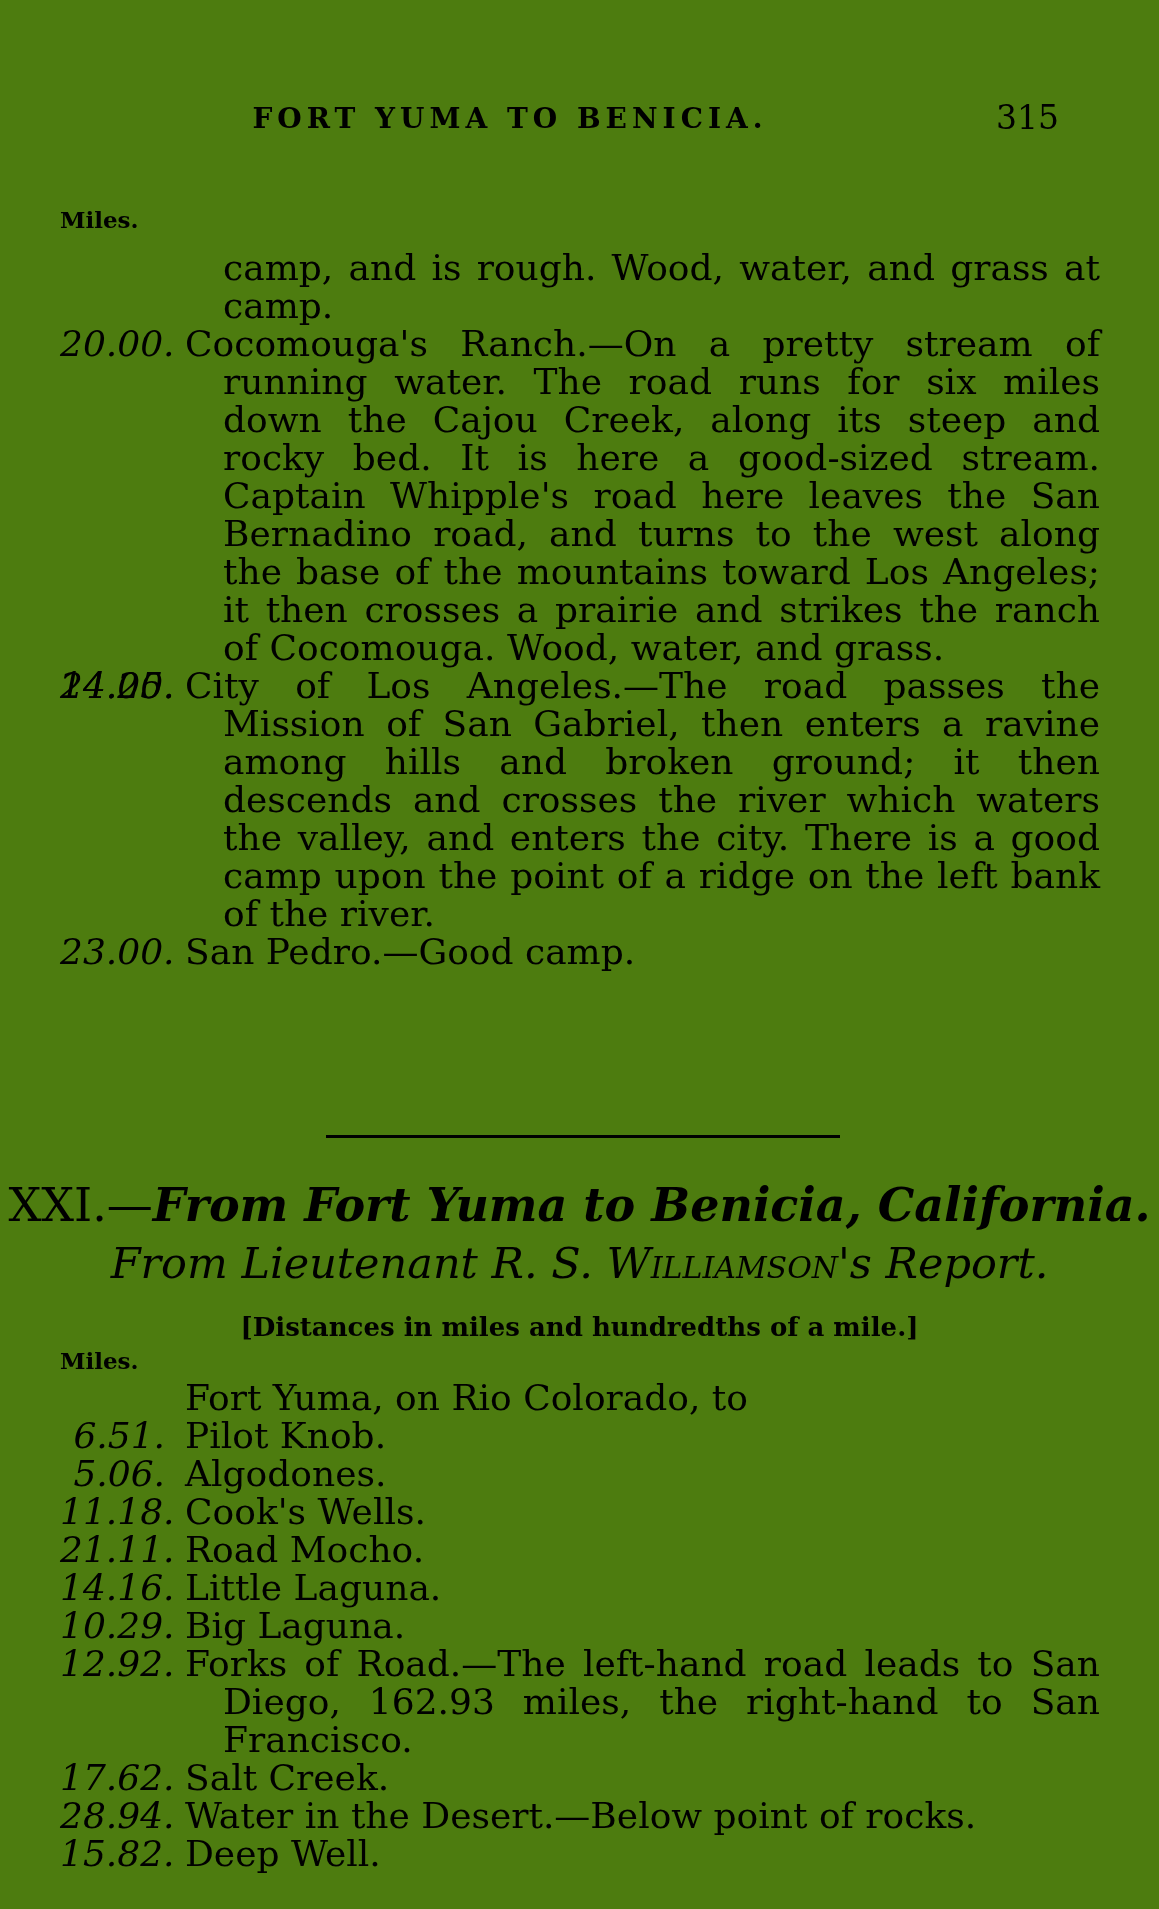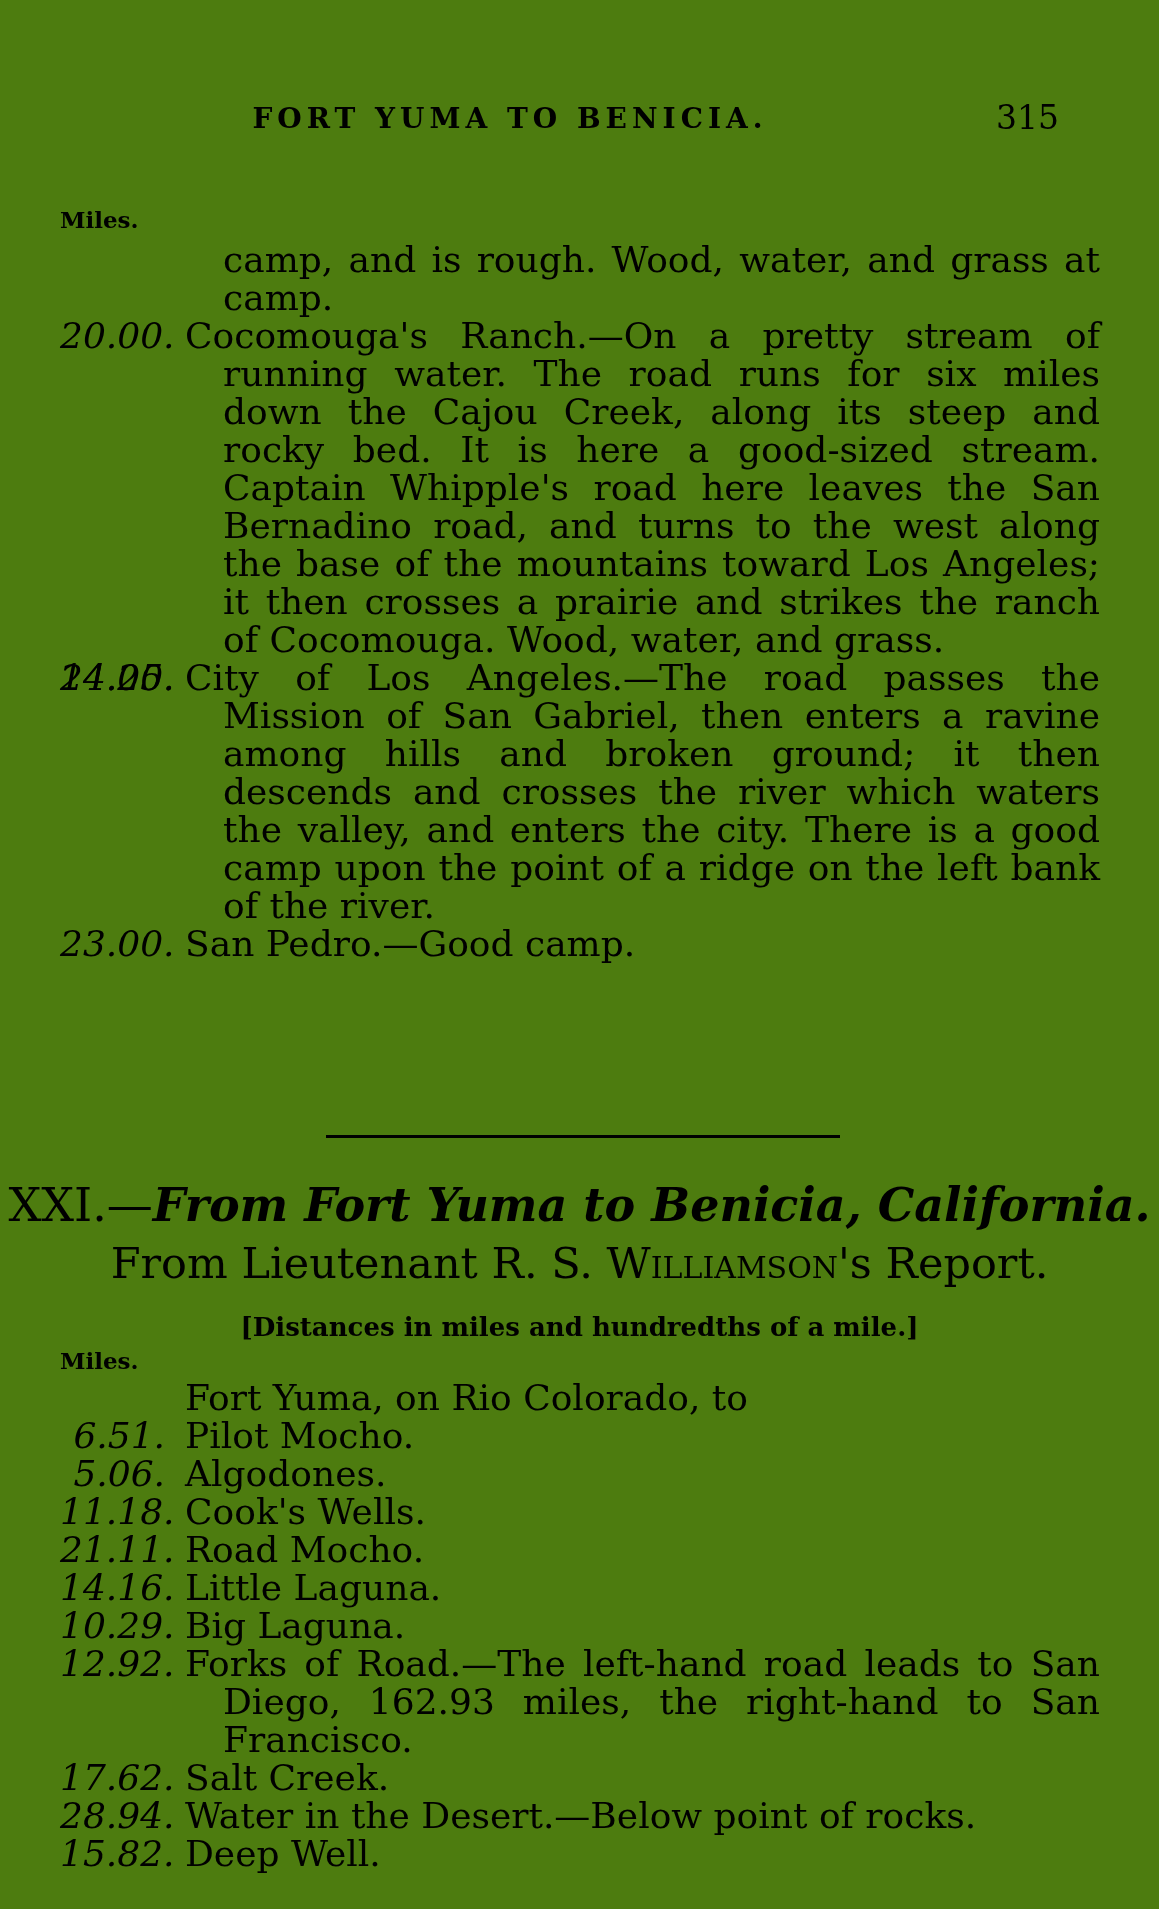--- a/index.html
+++ b/index.html
@@ -52,21 +52,21 @@
   }
   .entries.topblock { top: 241px; }
   .entries.listblock { top: 1379px; }
 
   .entry {
     position: relative;
     padding-left: 163px;
     text-indent: -38px;
     text-align: justify;
   }
-  .entry.cont { text-indent: 0; }
+  .entry.cont { text-indent: 0; margin-top: 8px; }
   .entry .num {
     position: absolute;
     left: 0; top: 0;
     width: 105px;
     text-align: right;
     text-indent: 0;
     font-style: italic;
   }
 
   
@@ -85,20 +85,21 @@
     font-size: 46px;
     white-space: nowrap;
   }
   .section-title .t-italic { font-style: italic; font-weight: bold; }
   .section-subtitle {
     position: absolute;
     top: 1238px; left: 0; width: 100%;
     text-align: center;
     font-size: 43px;
     white-space: nowrap;
+    font-style: italic;
   }
   .section-subtitle .sc { font-variant: small-caps; }
   .distance-note {
     position: absolute;
     top: 1312px; left: 0; width: 100%;
     text-align: center;
     font-size: 26px;
     font-weight: bold;
   }
 </style>
@@ -142,21 +143,21 @@
   <div class="distance-note">[Distances in miles and hundredths of a mile.]</div>
 
   <div class="miles-label lower">Miles.</div>
 
   <div class="entries listblock">
     <div class="entry">
       <span class="etext">Fort Yuma, on Rio Colorado, to</span>
     </div>
     <div class="entry">
       <span class="num">6.51.</span>
-      <span class="etext">Pilot Mocho.</span>
+      <span class="etext">Pilot Knob.</span>
     </div>
     <div class="entry">
       <span class="num">5.06.</span>
       <span class="etext">Algodones.</span>
     </div>
     <div class="entry">
       <span class="num">11.18.</span>
       <span class="etext">Cook's Wells.</span>
     </div>
     <div class="entry">

